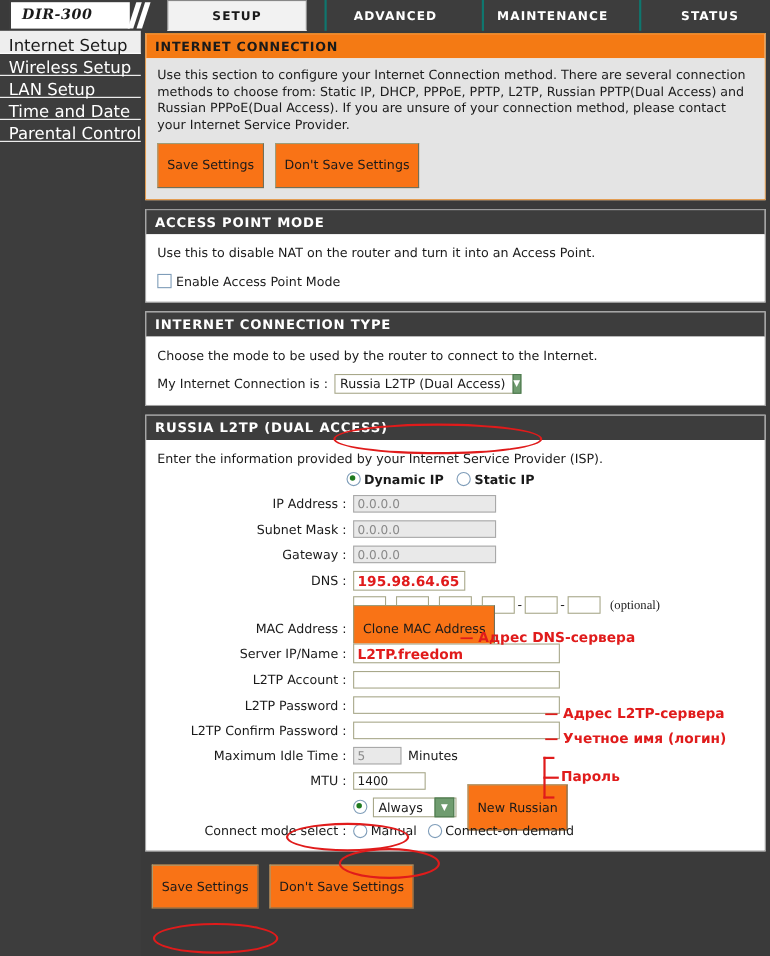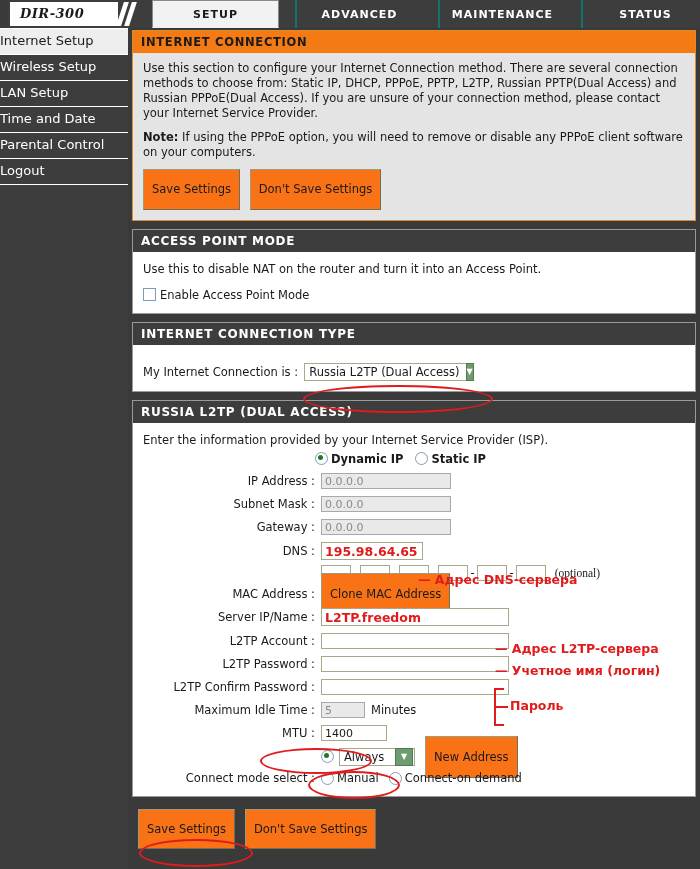--- a/index.html
+++ b/index.html
@@ -49,23 +49,23 @@
     border-bottom:1px solid #f2f2f2;
   }
   
   #sidebar{
     position:absolute;left:0;top:28px;width:128px;height:841px;
     background:#3d3d3d;
     border-top:1px solid #ffffff;
     box-sizing:border-box;
   }
   .side-item{
-    height:26px;line-height:24px;
-    padding-left:0;
-    color:#ffffff;font-size:13px;
+    height:20px;line-height:24px;
+    padding-left:8px;
+    color:#ffffff;font-size:15px;
     border-bottom:1px solid #ffffff;
     box-sizing:border-box;
     white-space:nowrap;
   }
   .side-item.active{
     background:#eeeeee;color:#1a1a1a;
   }
   
   #content{
     position:absolute;left:132px;top:30px;width:564px;
@@ -207,52 +207,49 @@
   <div class="tab">MAINTENANCE</div>
   <div class="tab">STATUS</div>
 </div>
 
 <div id="sidebar">
   <div class="side-item active">Internet Setup</div>
   <div class="side-item">Wireless Setup</div>
   <div class="side-item">LAN Setup</div>
   <div class="side-item">Time and Date</div>
   <div class="side-item">Parental Control</div>
-  <div class="side-item">Logout</div>
 </div>
 
 <div id="content">
 
   <div class="panel panel-orange">
     <div class="panel-head-orange">INTERNET CONNECTION</div>
     <div class="panel-body-gray">
       <div>Use this section to configure your Internet Connection method. There are several connection methods to choose from: Static IP, DHCP, PPPoE, PPTP, L2TP, Russian PPTP(Dual Access) and Russian PPPoE(Dual Access). If you are unsure of your connection method, please contact your Internet Service Provider.</div>
-      <div style="margin-top:9px;">
-        <span class="note-b">Note:</span><span> If using the PPPoE option, you will need to remove or disable any PPPoE client software on your computers.</span>
-      </div>
       <div class="btnrow">
         <span class="btn">Save Settings</span>
         <span class="btn">Don't Save Settings</span>
       </div>
     </div>
   </div>
 
   <div class="panel panel-dark">
     <div class="panel-head-dark">ACCESS POINT MODE</div>
     <div class="panel-body-white">
       <div>Use this to disable NAT on the router and turn it into an Access Point.</div>
       <div style="margin-top:10px;">
         <span class="cb"></span><span>Enable Access Point Mode</span>
       </div>
     </div>
   </div>
 
   <div class="panel panel-dark">
     <div class="panel-head-dark">INTERNET CONNECTION TYPE</div>
     <div class="panel-body-white">
+      <div>Choose the mode to be used by the router to connect to the Internet.</div>
       <div style="margin-top:9px;display:flex;align-items:center;">
         <span style="margin-right:6px;">My Internet Connection is :</span>
         <span class="sel" style="width:165px;">
           <span class="txt" style="flex:1;">Russia L2TP (Dual Access)</span>
           <span class="arrow">▼</span>
         </span>
       </div>
     </div>
   </div>
 
@@ -323,21 +320,21 @@
         <span class="fin enabled mtu">1400</span>
       </div>
 
       <div class="frow" style="height:23px;">
         <span class="flabel"></span>
         <span class="radio on"></span>
         <span class="sel" style="width:76px;margin-left:2px;">
           <span class="txt" style="flex:1;">Always</span>
           <span class="arrow">▼</span>
         </span>
-        <span class="btn" style="margin-left:10px;">New Address</span>
+        <span class="btn" style="margin-left:10px;">New Russian</span>
       </div>
       <div class="frow" style="height:20px;">
         <span class="flabel">Connect mode select :</span>
         <span class="radio"></span>
           <span style="margin-right:10px;">Manual</span>
         <span class="radio"></span>
           <span>Connect-on demand</span>
       </div>
     </div>
   </div>

